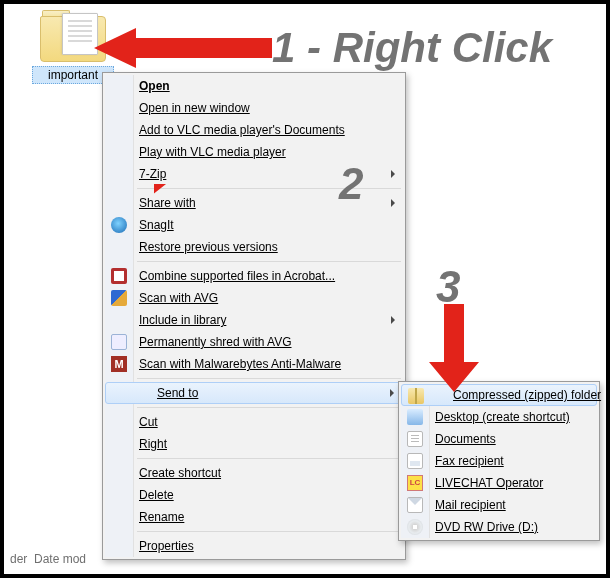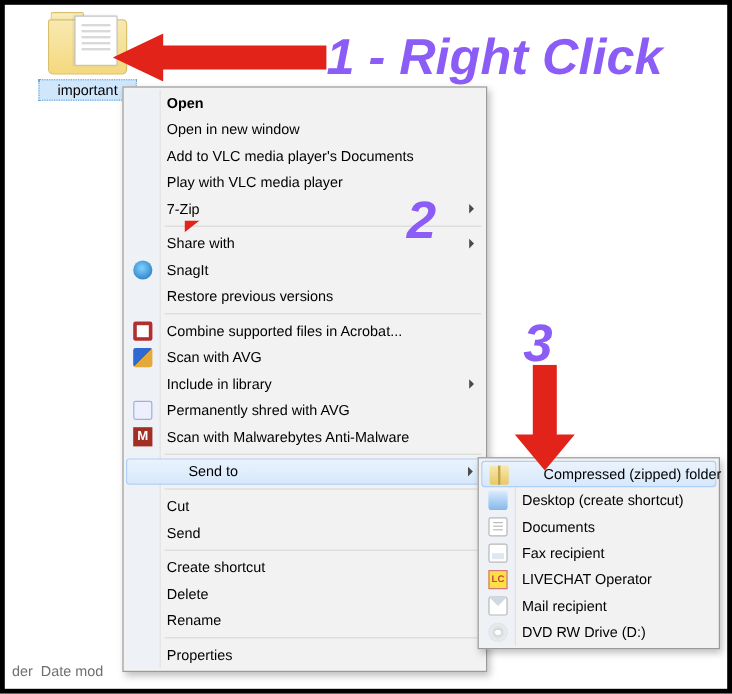--- a/index.html
+++ b/index.html
@@ -12,21 +12,21 @@
   .folder-back{position:absolute;left:0;top:6px;width:64px;height:44px;background:linear-gradient(#f8e9b0,#f3d97f);border:1px solid #d9be6c;border-radius:2px 4px 4px 4px;}
   .folder-tab{position:absolute;left:2px;top:0;width:26px;height:10px;background:linear-gradient(#f8efc7,#f3df8e);border:1px solid #d9be6c;border-bottom:none;border-radius:2px 2px 0 0;}
   .folder-paper{position:absolute;right:6px;top:3px;width:34px;height:40px;background:#fff;border:1px solid #c5c5c5;border-radius:1px;box-shadow:-1px 0 2px rgba(0,0,0,.08);}
   .folder-paper::before{content:"";position:absolute;left:5px;right:5px;top:6px;height:2px;background:#d9d9d9;box-shadow:0 5px 0 #d9d9d9,0 10px 0 #d9d9d9,0 15px 0 #d9d9d9,0 20px 0 #d9d9d9;}
   .folder-label{margin-top:4px;padding:1px 15px;background:#cfe6fb;border:1px dotted #6ba8de;display:inline-block;max-width:72px;overflow:hidden;white-space:nowrap;}
 
   
   .menu{position:absolute;background:#f2f2f2;border:1px solid #9a9a9a;box-shadow:2px 3px 6px rgba(0,0,0,.25);padding:2px;}
   .menu .gutter{position:absolute;left:2px;top:2px;bottom:2px;width:28px;background:#eef1f6;border-right:1px solid #e1e1e1;}
   .menu .items{position:relative;}
-  .menu .item{position:relative;height:22px;line-height:22px;padding-left:34px;padding-right:22px;white-space:nowrap;cursor:default;}
+  .menu .item{position:relative;height:22px;line-height:22px;padding-left:34px;padding-right:22px;white-space:nowrap;cursor:default;text-decoration:underline;}
   .menu .item.bold{font-weight:bold;}
   .menu .item.hover{background:linear-gradient(#eaf3fd,#d7e8fb);border:1px solid #aecff7;border-radius:3px;height:20px;line-height:20px;padding-left:51px;padding-right:21px;}
   .menu .sep{position:relative;margin:3px 2px 3px 32px;height:1px;background:#d9d9d9;}
   .menu .arrow{position:absolute;right:8px;top:50%;margin-top:-4px;width:0;height:0;border-left:4px solid #4a4a4a;border-top:4px solid transparent;border-bottom:4px solid transparent;}
   .menu .ico{position:absolute;left:6px;top:3px;width:16px;height:16px;}
 
   
   .ic{display:block;width:16px;height:16px;border-radius:2px;}
   .ic-adobe{background:#b32f2f;}
   .ic-adobe::after{content:"";position:absolute;left:3px;top:3px;width:10px;height:10px;background:#fff;}
@@ -41,21 +41,21 @@
   .ic-doc{background:#fff;border:1px solid #b8b8b8;box-sizing:border-box;}
   .ic-doc::before{content:"";position:absolute;left:3px;right:3px;top:3px;height:1px;background:#bbb;box-shadow:0 3px 0 #bbb,0 6px 0 #bbb;}
   .ic-fax{background:#fff;border:1px solid #b8b8b8;box-sizing:border-box;}
   .ic-fax::after{content:"";position:absolute;left:2px;right:2px;bottom:2px;height:5px;background:#dfe7f0;}
   .ic-live{background:#fde047;border:1px solid #d07878;box-sizing:border-box;color:#c44;font:bold 8px/14px Arial;text-align:center;}
   .ic-mail{background:#fff;border:1px solid #b8b8b8;box-sizing:border-box;}
   .ic-mail::after{content:"";position:absolute;left:0;right:0;top:0;height:0;border-left:7px solid transparent;border-right:7px solid transparent;border-top:7px solid #cfd8e3;}
   .ic-dvd{width:16px;height:16px;border-radius:50%;background:radial-gradient(circle,#fff 20%,#d5d5d5 21%,#e8ecef 55%,#cfd3d8 90%);}
 
   
-  .anno-text{position:absolute;color:#8b5cf6;font-weight:900;font-style:italic;font-family:Arial,sans-serif;pointer-events:none;text-align:center;}
+  .anno-text{position:absolute;color:#737373;font-weight:900;font-style:italic;font-family:Arial,sans-serif;pointer-events:none;text-align:center;}
   .anno-arrow{position:absolute;pointer-events:none;}
 
   .footer-hint{position:absolute;left:6px;bottom:8px;color:#6f6f6f;font-size:12px;}
   .footer-hint .lbl{color:#6f6f6f;}
 </style>
 </head>
 <body>
 
 <div class="frame">
   <div class="inner">
@@ -84,21 +84,21 @@
         <div class="sep"></div>
         <div class="item"><span class="ico ic ic-adobe"></span><span>Combine supported files in Acrobat...</span></div>
         <div class="item"><span class="ico ic ic-avg"></span><span>Scan with AVG</span></div>
         <div class="item"><span>Include in library</span><span class="arrow"></span></div>
         <div class="item"><span class="ico ic ic-shred"></span><span>Permanently shred with AVG</span></div>
         <div class="item"><span class="ico ic-mbam">M</span><span>Scan with Malwarebytes Anti-Malware</span></div>
         <div class="sep"></div>
         <div class="item hover"><span>Send to</span><span class="arrow"></span></div>
         <div class="sep"></div>
         <div class="item">Cut</div>
-        <div class="item">Send</div>
+        <div class="item">Right</div>
         <div class="sep"></div>
         <div class="item">Create shortcut</div>
         <div class="item">Delete</div>
         <div class="item">Rename</div>
         <div class="sep"></div>
         <div class="item">Properties</div>
       </div>
     </div>
 
     <div class="menu" style="left:394px;top:377px;width:196px;">

